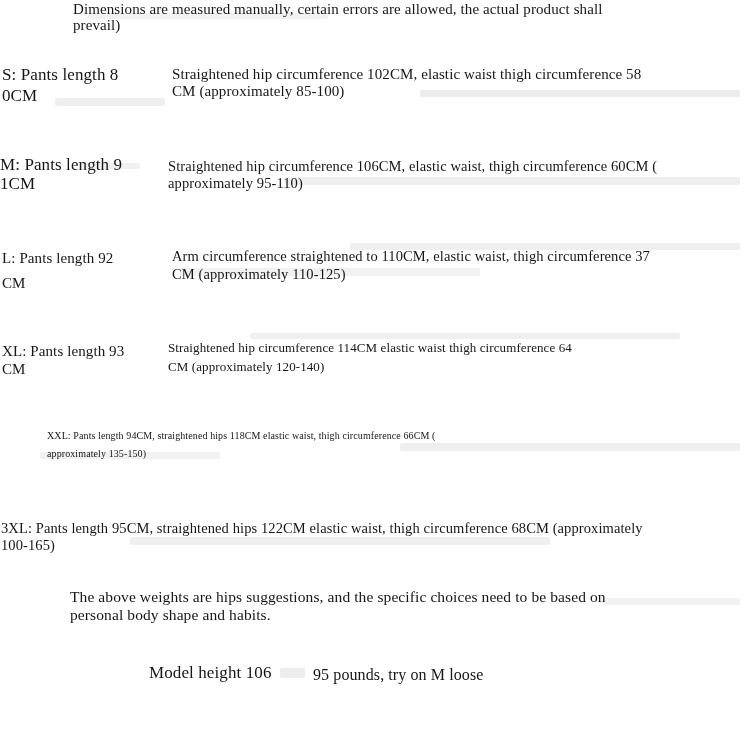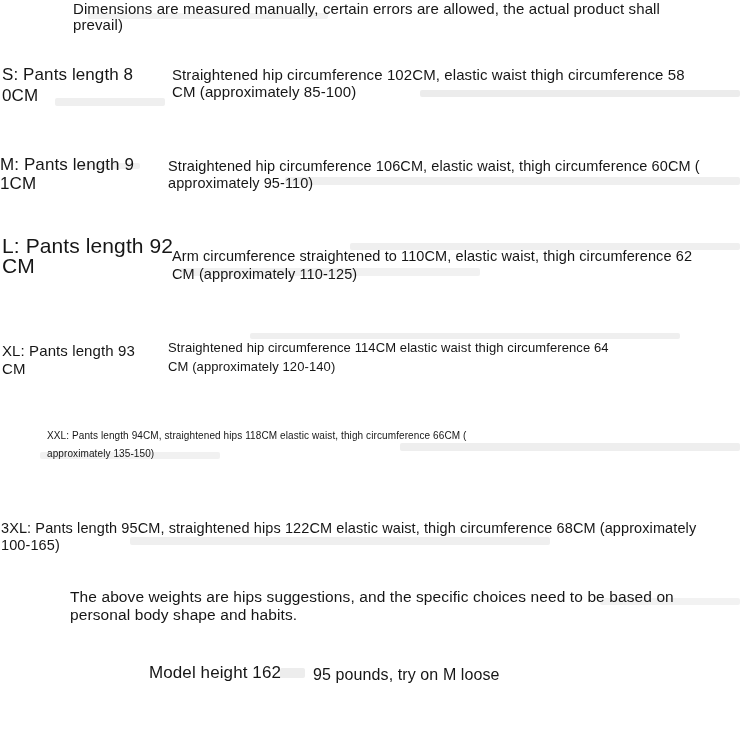--- a/index.html
+++ b/index.html
@@ -2,42 +2,42 @@
 <html><head>
 <meta charset="utf-8">
 <style>
   html, body { margin: 0; padding: 0; background: #fff; }
   .canvas {
     position: relative;
     width: 750px;
     height: 750px;
     background: #ffffff;
     overflow: hidden;
-    font-family: Liberation Sans, sans-serif;
+    font-family: Liberation Serif, serif;
     color: #161616;
   }
   .txt {
     position: absolute;
     white-space: pre;
     letter-spacing: 0.1px;
   }
   .artifact {
     position: absolute;
     border-radius: 2px;
   }
   
   .hdr        { left: 73px;  top: 1px;   font-size: 15px;   line-height: 16px;   }
   
   .s-label    { left: 2px;   top: 64px;  font-size: 17px;   line-height: 21px;   }
   .s-desc     { left: 172px; top: 66px;  font-size: 15px;   line-height: 17px;   }
   
   .m-label    { left: 0px;   top: 156px; font-size: 17px;   line-height: 18.5px; }
   .m-desc     { left: 168px; top: 158px; font-size: 14.5px; line-height: 17px;   }
   
-  .l-label    { left: 2px;   top: 236px; font-size: 21px; line-height: 20px;   }
+  .l-label    { left: 2px;   top: 246px; font-size: 15px; line-height: 25px;   }
   .l-desc     { left: 172px; top: 248px; font-size: 14.5px; line-height: 17.5px; }
   
   .xl-label   { left: 2px;   top: 342px; font-size: 15px; line-height: 18px;   }
   .xl-desc    { left: 168px; top: 338px; font-size: 13px;   line-height: 19px;   }
   
   .xxl-row    { left: 3px;   top: 427px; font-size: 10px; line-height: 17.5px; padding-left: 44px; }
   .xxxl-row   { left: 1px;   top: 520px; font-size: 14.5px; line-height: 17px;   }
   
   .note       { left: 70px;  top: 588px; font-size: 15.5px; line-height: 18px;   }
   .model-h    { left: 149px; top: 663px; font-size: 17px;   line-height: 20px;   }
@@ -75,35 +75,35 @@
   <div>
     <div class="txt m-label">M: Pants length 9
 1CM</div>
     <div class="txt m-desc">Straightened hip circumference 106CM, elastic waist, thigh circumference 60CM (
 approximately 95-110)</div>
   </div>
 
   <div>
     <div class="txt l-label">L: Pants length 92
 CM</div>
-    <div class="txt l-desc">Arm circumference straightened to 110CM, elastic waist, thigh circumference 62
+    <div class="txt l-desc">Arm circumference straightened to 110CM, elastic waist, thigh circumference 37
 CM (approximately 110-125)</div>
   </div>
 
   <div>
     <div class="txt xl-label">XL: Pants length 93
 CM</div>
     <div class="txt xl-desc">Straightened hip circumference 114CM elastic waist thigh circumference 64
 CM (approximately 120-140)</div>
   </div>
 
   <div class="txt xxl-row">XXL: Pants length 94CM, straightened hips 118CM elastic waist, thigh circumference 66CM (
 approximately 135-150)</div>
 
   <div class="txt xxxl-row">3XL: Pants length 95CM, straightened hips 122CM elastic waist, thigh circumference 68CM (approximately
 100-165)</div>
 
   <div class="txt note">The above weights are hips suggestions, and the specific choices need to be based on
 personal body shape and habits.</div>
-  <div class="txt model-h">Model height 162</div>
+  <div class="txt model-h">Model height 106</div>
   <div class="txt model-w">95 pounds, try on M loose</div>
 
 </div>
 
 </body></html>

